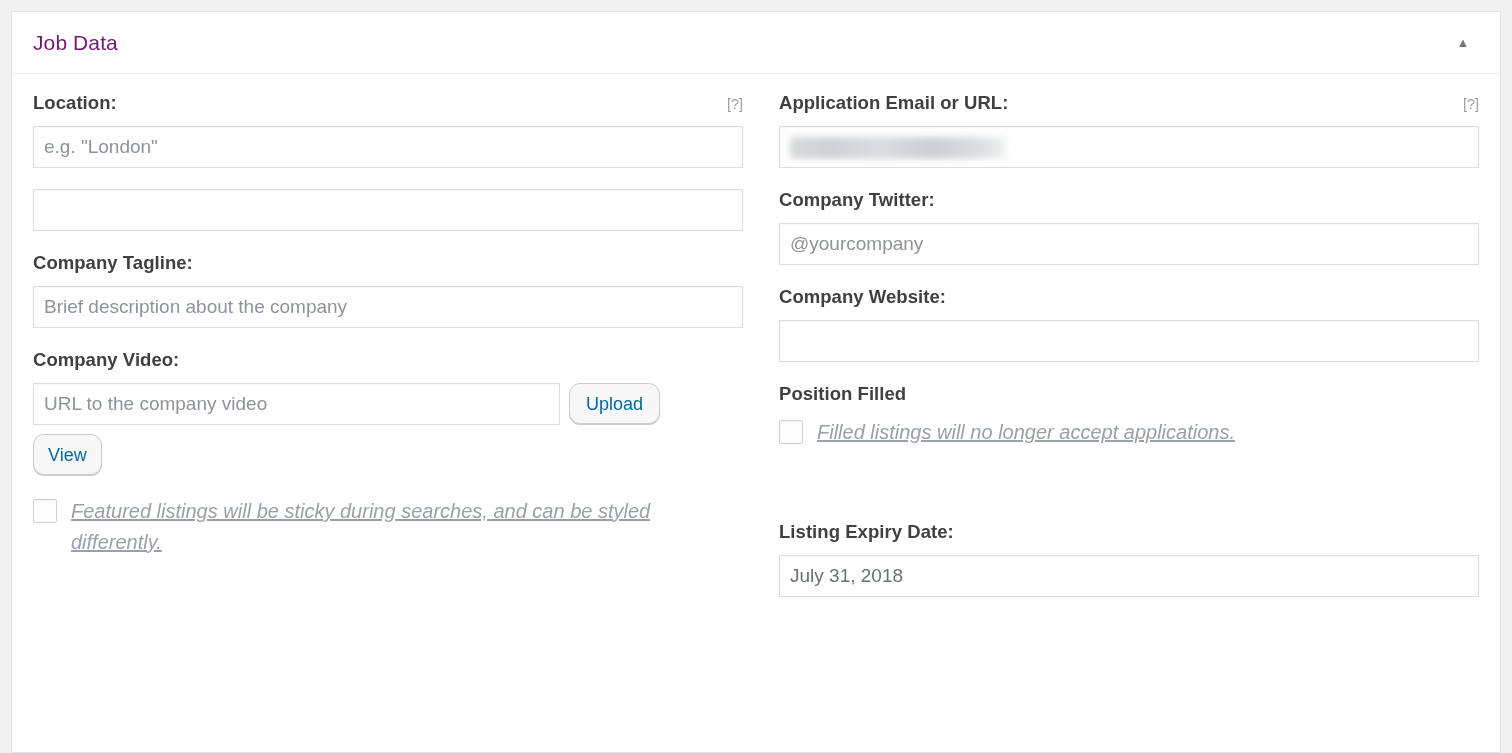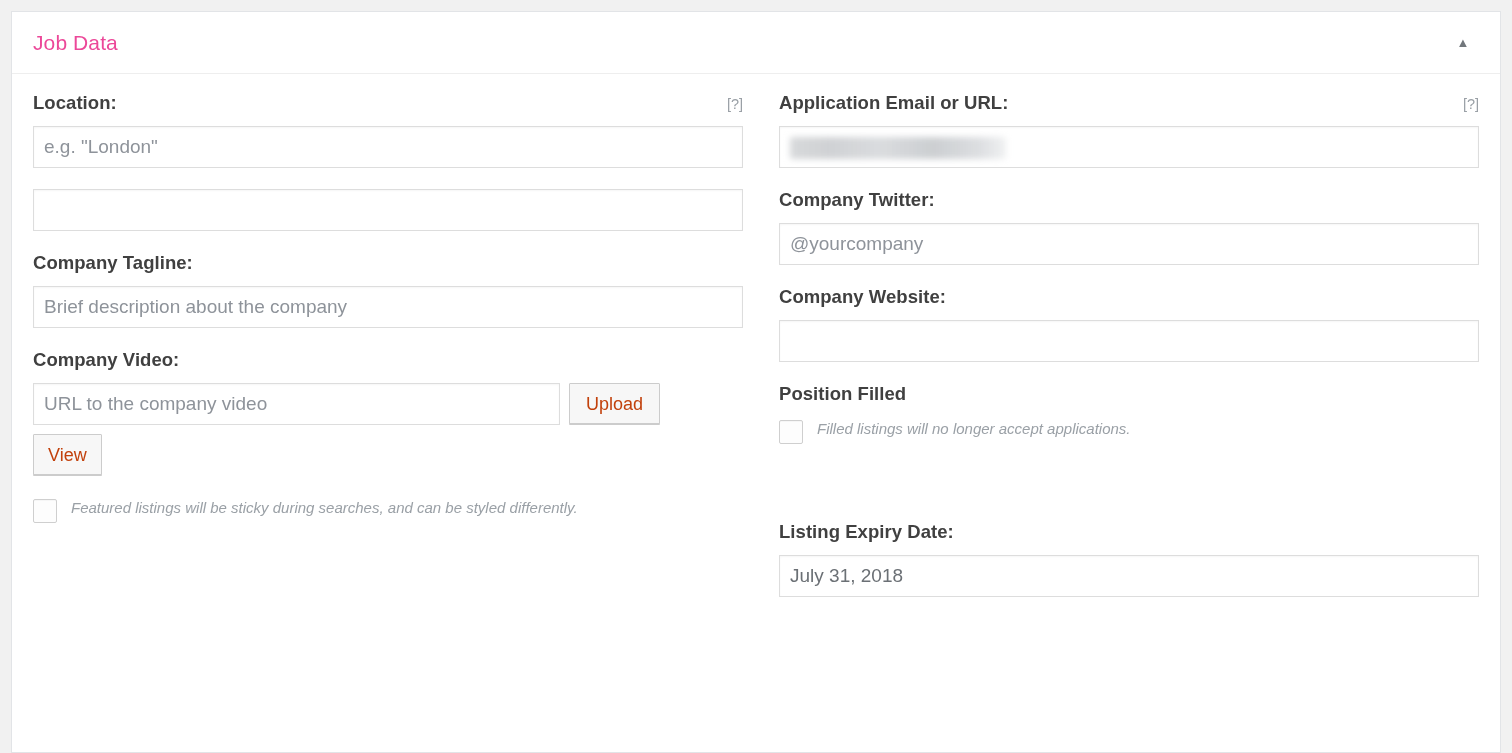--- a/index.html
+++ b/index.html
@@ -32,21 +32,21 @@
     border-bottom: 1px solid #eeeeee;
     box-sizing: border-box;
     display: flex;
     align-items: center;
     padding: 0 20px 0 21px;
   }
 
   .metabox-title {
     font-size: 21px;
     font-weight: 400;
-    color: #ec4899;
+    color: #701a75;
     letter-spacing: 0.1px;
     line-height: 1.2;
   }
 
   .toggle-indicator {
     position: absolute;
     right: 26px;
     top: 50%;
     transform: translateY(-50%);
     width: 22px;
@@ -146,22 +146,22 @@
 
   .btn {
     display: inline-flex;
     align-items: center;
     justify-content: center;
     height: 41px;
     padding: 0 16px;
     box-sizing: border-box;
     background: #f7f7f7;
     border: 1px solid #ccc;
-    border-radius: 1px;
-    color: #c2410c;
+    border-radius: 11px;
+    color: #0369a1;
     font-family: "Liberation Sans", sans-serif;
     font-size: 18px;
     line-height: 1;
     cursor: pointer;
     box-shadow: 0 1px 0 #ccc;
     white-space: nowrap;
   }
 
   .btn-view {
     margin-top: 9px;
@@ -202,25 +202,26 @@
     border: 1px solid #cfcfcf;
     background: #fdfdfd;
     border-radius: 2px;
     margin-top: 3px;
     cursor: pointer;
     box-sizing: border-box;
     box-shadow: inset 0 1px 1px rgba(0,0,0,0.03);
   }
 
   .checkbox-desc {
-    font-size: 15px;
+    font-size: 20px;
     font-style: italic;
     color: #9aa0a6;
     line-height: 1.55;
     max-width: 680px;
+    text-decoration: underline;
   }
   .checkbox-desc.narrow {
     max-width: 560px;
   }
 </style>
 </head>
 <body>
 
 <div class="metabox">
 

